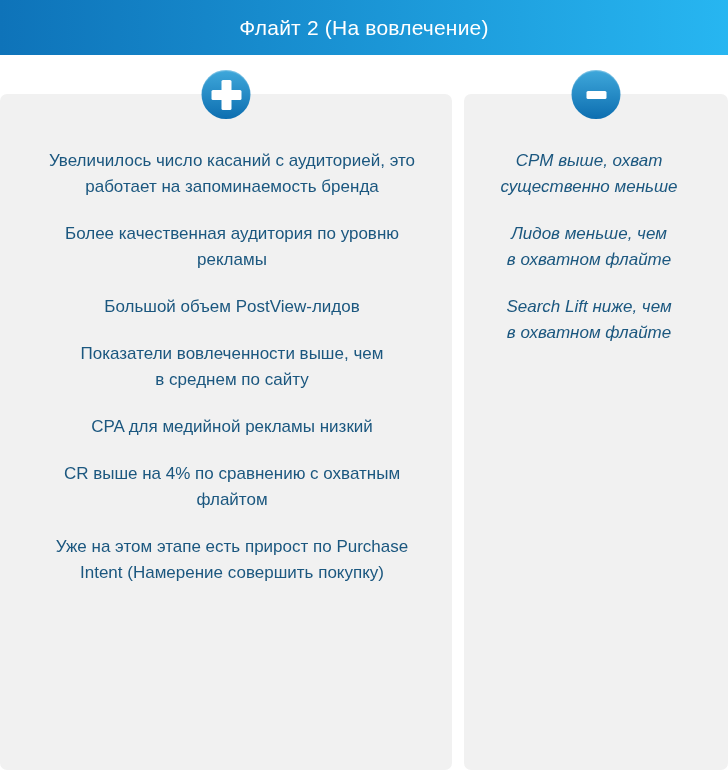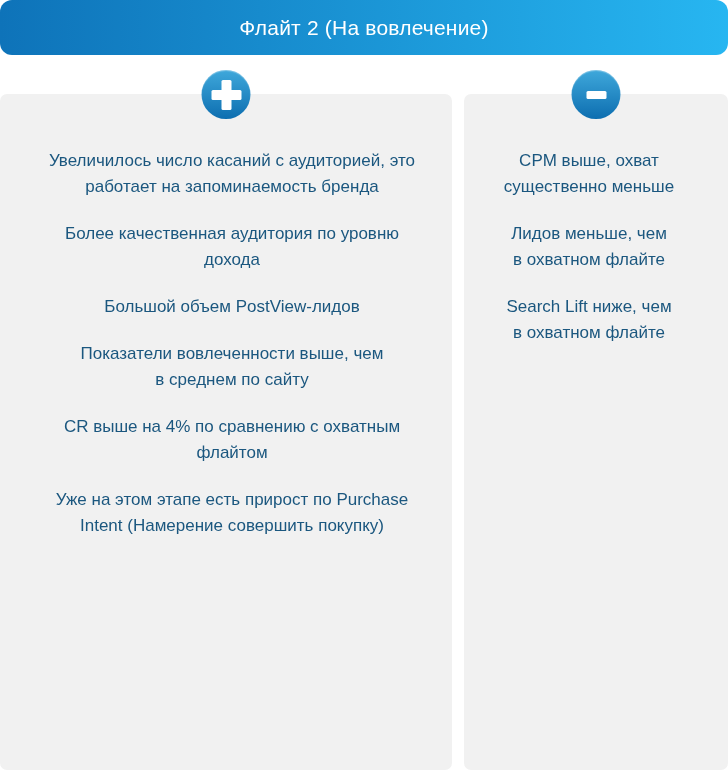--- a/index.html
+++ b/index.html
@@ -18,21 +18,21 @@
     height: 776px;
     background: #ffffff;
     overflow: hidden;
     font-family: "Liberation Sans", "DejaVu Sans", sans-serif;
   }
   .page { width: 728px; height: 776px; position: relative; }
 
   
   .header {
     height: 55px;
-    border-radius: 12px;
+    border-radius: 0;
     background: linear-gradient(90deg, var(--header-gradient-start), var(--header-gradient-end));
     display: flex;
     align-items: center;
     justify-content: center;
   }
   .header h1 {
     margin: 0;
     color: #ffffff;
     font-size: 21px;
     font-weight: 400;
@@ -80,21 +80,21 @@
   .bar.minus { width: 20px; height: 8px; }
 
   
   .panel-content {
     padding: 54px 6px 0 18px;
     text-align: center;
     color: var(--text);
     font-size: 17px;
     line-height: 26px;
   }
-  .panel.cons .panel-content { padding: 54px 14px 0 0; }
+  .panel.cons .panel-content { padding: 54px 14px 0 0; font-style: italic; }
   .panel-content p {
     margin: 0 0 21px 0;
     white-space: pre-line;
   }
 </style>
 </head>
 <body>
 
 <div class="page">
 
@@ -106,24 +106,25 @@
 
     <section class="panel pros">
       <div class="badge">
         <span class="bar v"></span>
         <span class="bar h"></span>
       </div>
       <div class="panel-content">
         <p>Увеличилось число касаний с аудиторией, это
 работает на запоминаемость бренда</p>
         <p>Более качественная аудитория по уровню
-дохода</p>
+рекламы</p>
         <p>Большой объем PostView-лидов</p>
         <p>Показатели вовлеченности выше, чем
 в среднем по сайту</p>
+        <p>CPA для медийной рекламы низкий</p>
         <p>CR выше на 4% по сравнению с охватным
 флайтом</p>
         <p>Уже на этом этапе есть прирост по Purchase
 Intent (Намерение совершить покупку)</p>
       </div>
     </section>
 
     <section class="panel cons">
       <div class="badge">
         <span class="bar h minus"></span>

